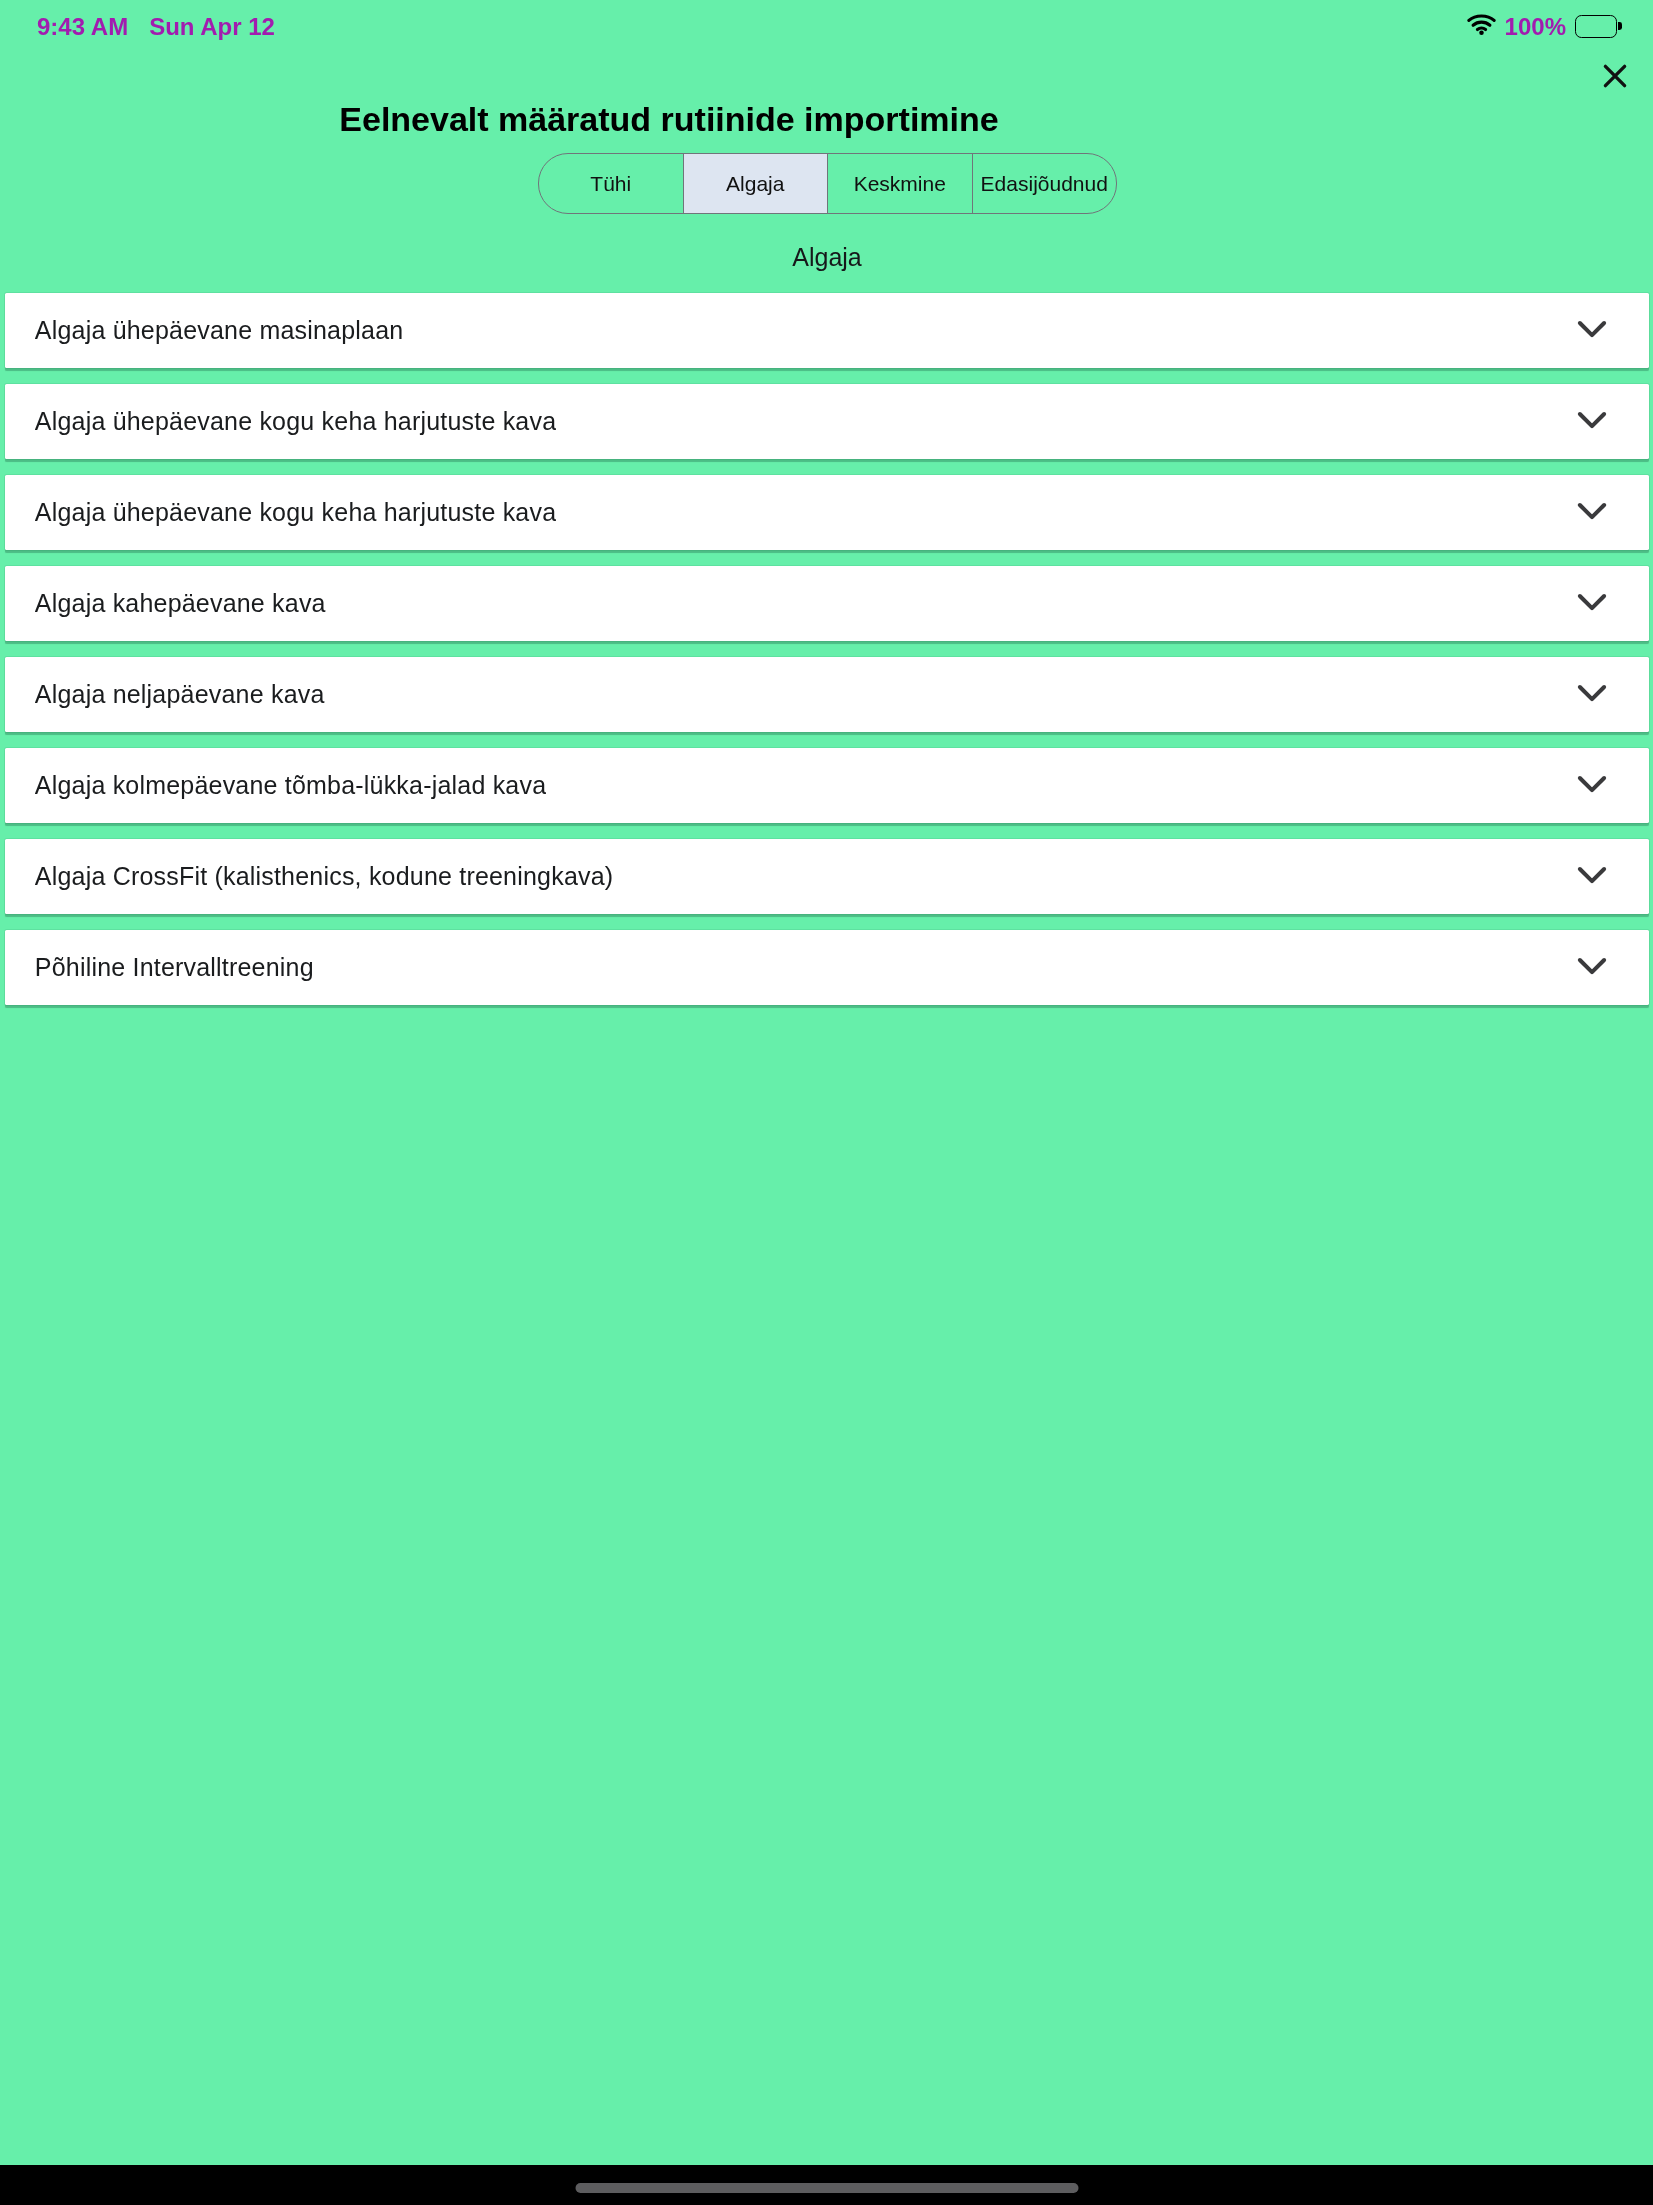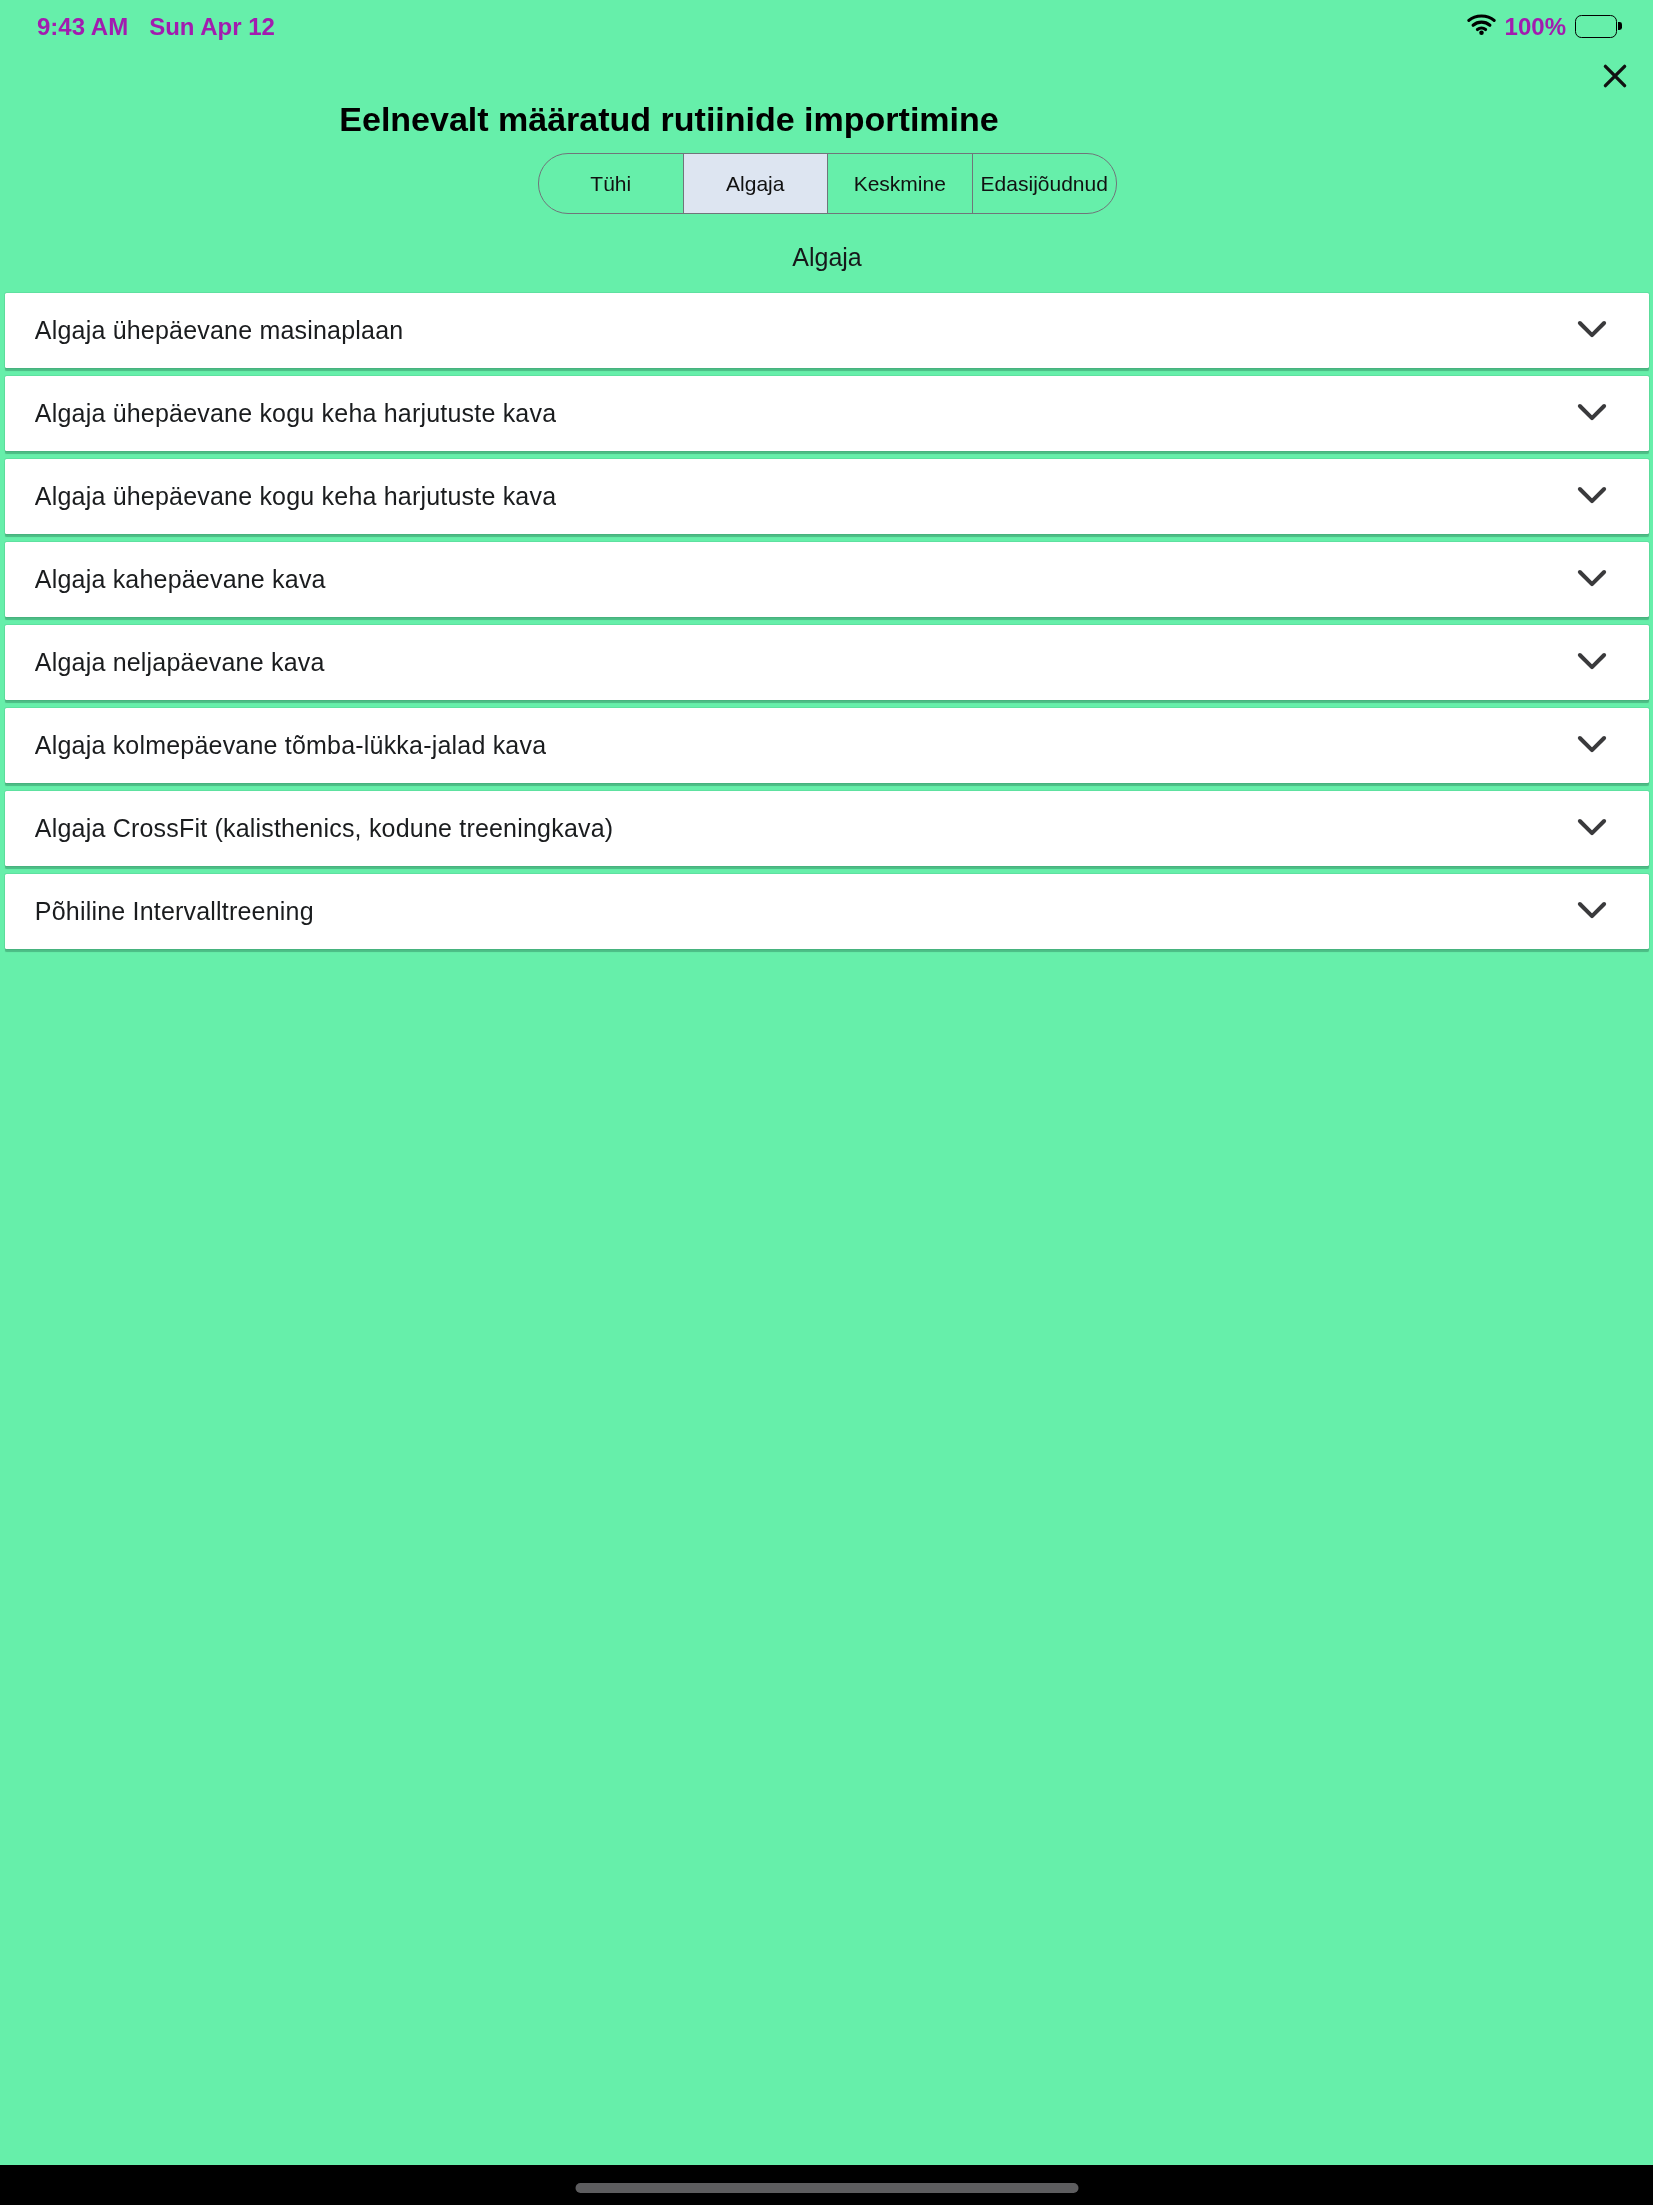--- a/index.html
+++ b/index.html
@@ -114,21 +114,21 @@
 
   
   .routine-list {
     position: absolute;
     top: 293px;
     left: 4.8px;
     right: 4.8px;
   }
   .routine-row {
     height: 75px;
-    margin-bottom: 8px;
+    margin-bottom: 16px;
     background: #ffffff;
     display: flex;
     align-items: center;
     justify-content: space-between;
     padding: 0 40px 0 30px;
     border-radius: 1.6px;
     box-shadow: 0 2.4px 0.8px rgba(10, 60, 40, 0.28), 0 0 0 0.8px rgba(10, 60, 40, 0.10);
     cursor: pointer;
   }
   .routine-label {

